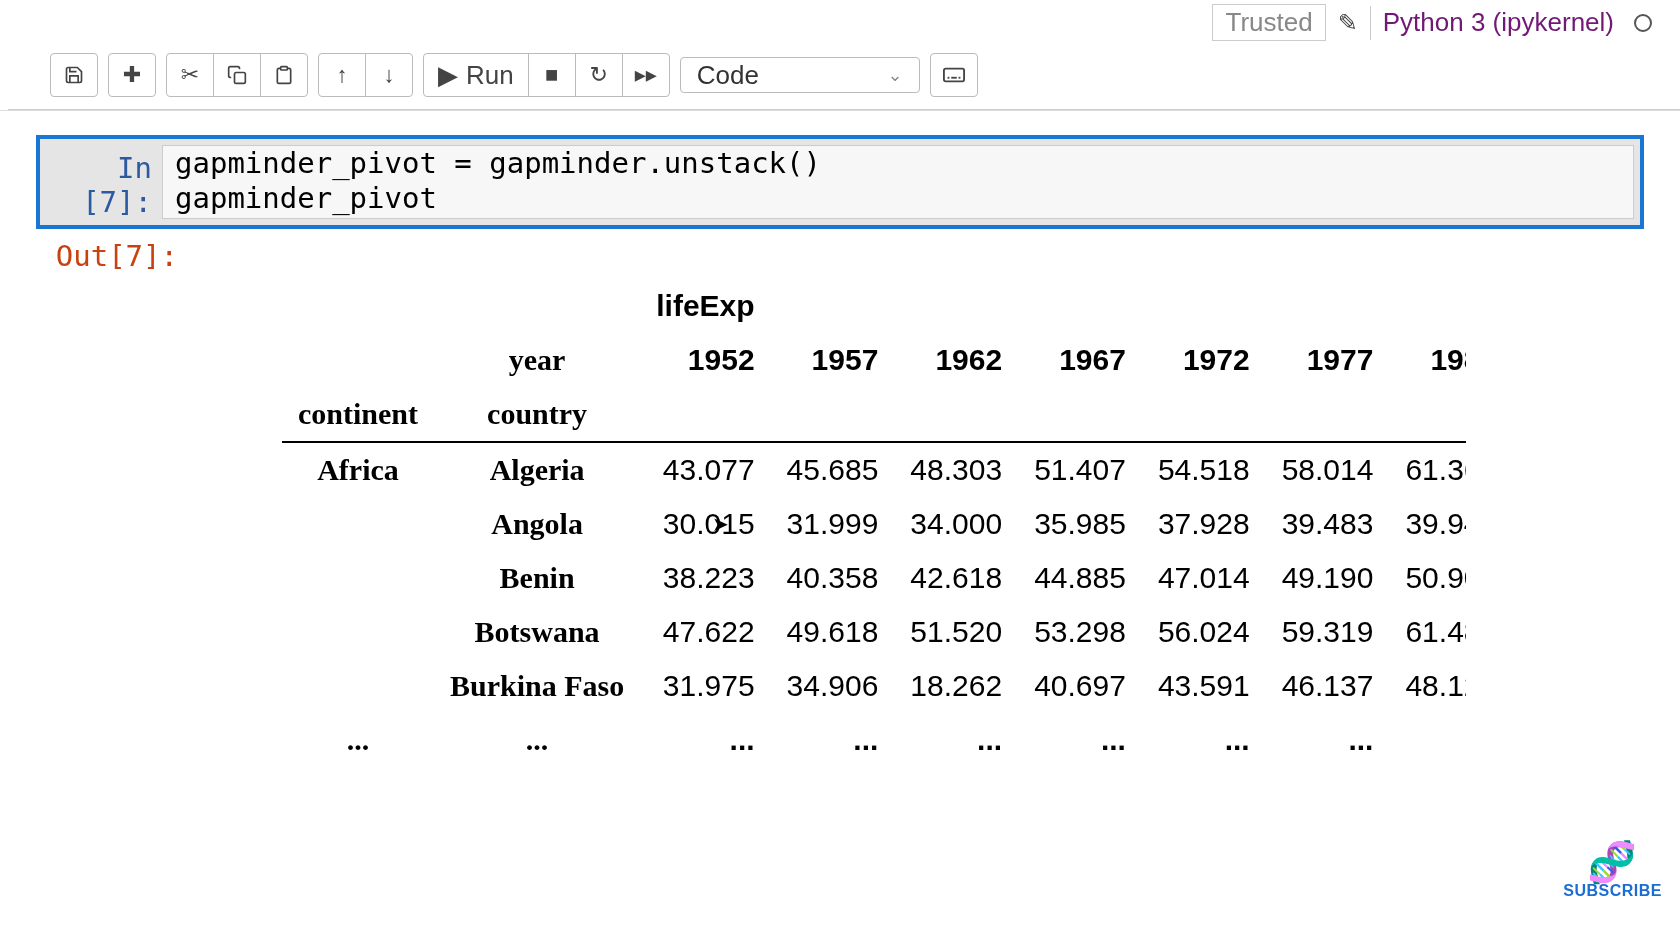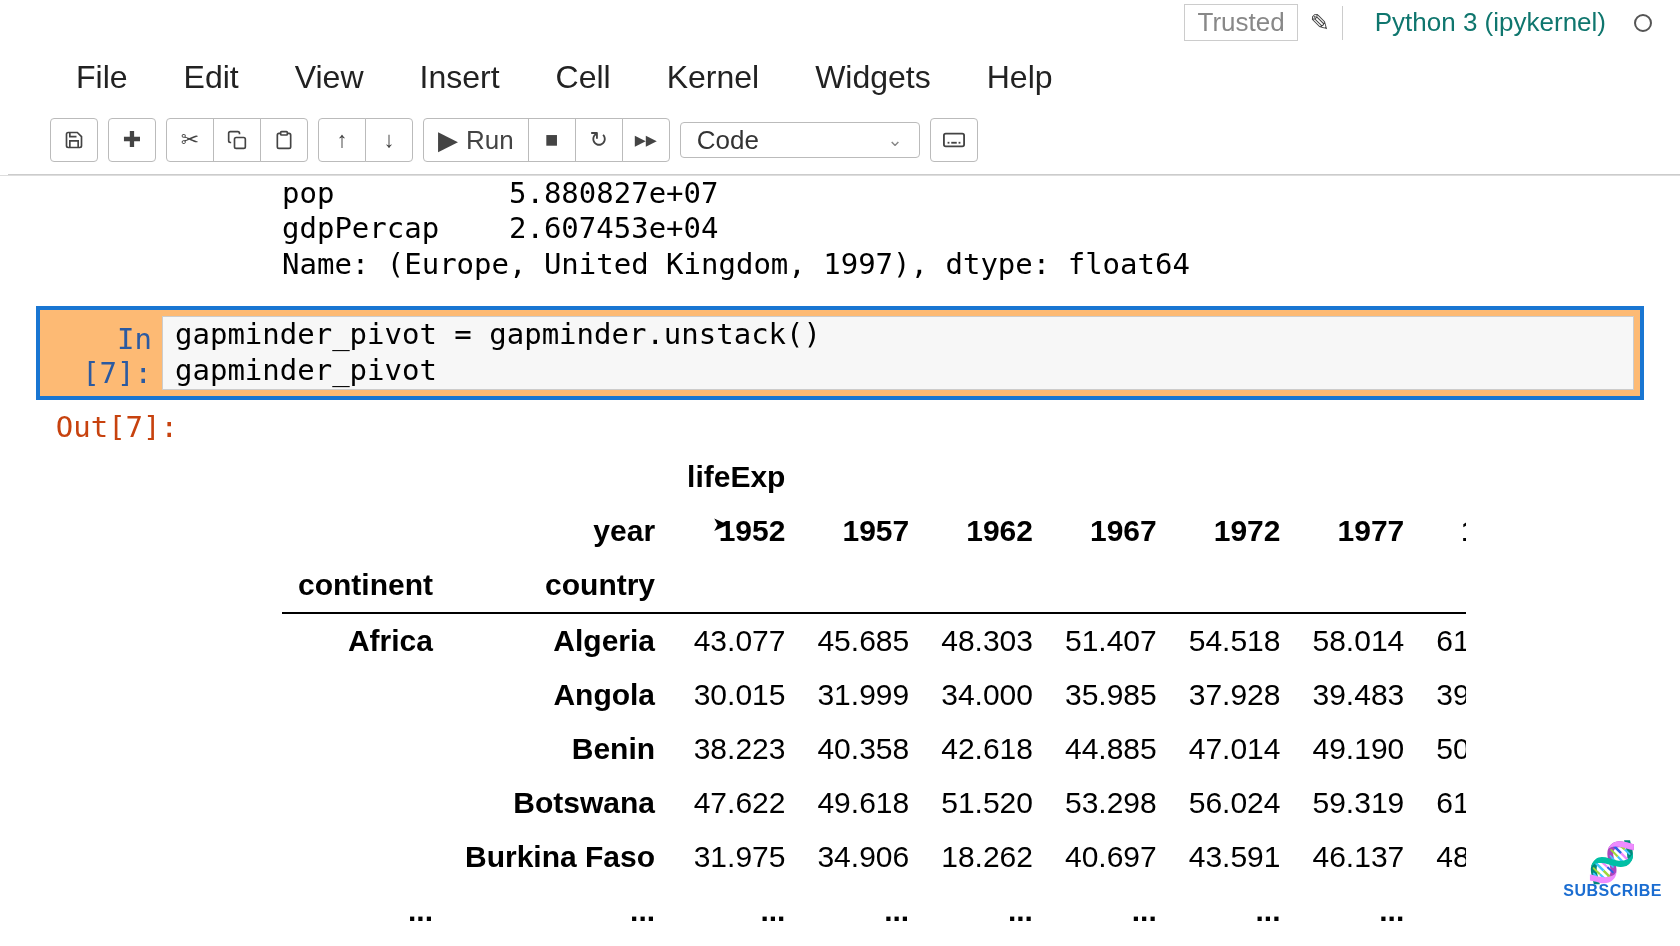--- a/index.html
+++ b/index.html
@@ -2,82 +2,72 @@
 <html><head>
 <meta charset="utf-8">
 <style>
 * { margin: 0; padding: 0; box-sizing: border-box; }
 body { font-family: "Helvetica Neue", Helvetica, Arial, sans-serif; background: #fff; overflow: hidden; width: 1680px; height: 946px; position: relative; }
 
 .header { border-bottom: 1px solid #ddd; padding-left: 8px; }
 .kernel-bar { display: flex; justify-content: flex-end; align-items: center; gap: 12px; padding: 4px 28px 4px 8px; font-size: 26px; }
 .trusted { border: 1px solid #ccc; padding: 2px 12px; color: #888; }
 .edit-ic { color: #444; font-size: 24px; }
-.kernel-name { font-size: 26px; color: #0f766e; display: flex; align-items: center; gap: 28px; margin-left: 20px;}
+.kernel-name { font-size: 26px; color: #701a75; display: flex; align-items: center; gap: 20px;}
 .kstat { width: 18px; height: 18px; border: 2px solid #555; border-radius: 50%; display: inline-block;}
 .sep { width: 1px; height: 34px; background: #ccc; }
 
 .menubar { display: flex; gap: 56px; padding: 14px 68px; font-size: 32px; color: #222; }
 .menubar div { cursor: pointer; }
 
 .toolbar { display: flex; gap: 10px; padding: 8px 42px 12px; align-items: center; border-bottom: 1px solid #ccc; }
 .tbtn { width: 48px; height: 44px; border: 1px solid #bbb; border-radius: 4px; display: flex; align-items: center; justify-content: center; font-size: 22px; color: #444; cursor: pointer; background:#fff;}
 .tbtn.run { width: auto; padding: 0 14px; gap: 8px; font-size: 26px; }
 .tgrp { display: flex; }
 .tgrp .tbtn { border-radius: 0; margin-left: -1px; }
 .tgrp .tbtn:first-child { border-radius: 4px 0 0 4px; margin-left: 0; }
 .tgrp .tbtn:last-child { border-radius: 0 4px 4px 0; }
 .cellsel { width: 240px; height: 36px; border: 1px solid #bbb; border-radius: 4px; display: flex; align-items: center; justify-content: space-between; padding: 0 16px; font-size: 26px; color: #333; }
 .chev { font-size: 18px; color: #888;}
 
 .notebook { padding: 0 36px; }
 .output-prev { font-family: "DejaVu Sans Mono", monospace; font-size: 29px; white-space: pre; padding-left: 246px; color: #000; line-height: 1.22; }
 
-.cell { margin-top: 24px; border: 4px solid #1976d2; background: #fdba74; padding: 6px; display: flex; }
+.cell { margin-top: 24px; border: 4px solid #1976d2; background: #e5e5e5; padding: 6px; display: flex; }
 .prompt { font-family: monospace; font-size: 29px; color: #2b5aa1; width: 116px; text-align: right; padding: 6px 10px 0 0; flex-shrink:0;}
 .codearea { flex: 1; border: 1px solid #ccc; background: #f7f7f7; padding: 0 12px; font-family: "DejaVu Sans Mono", monospace; font-size: 29px; white-space: pre; line-height: 1.22; }
 
 .outrow { display: flex; margin-top: 4px; }
 .outprompt { font-family: monospace; font-size: 29px; color: #c7420e; width: 152px; text-align: right; padding: 6px 10px 0 0; flex-shrink:0;}
 
 .tablewrap { margin-left: 246px; margin-top: 6px; overflow: hidden; width: 1184px; }
 table { border-collapse: collapse; font-size: 30px; }
 th, td { padding: 10px 16px; text-align: right; white-space: nowrap; }
 th { font-weight: bold; }
 thead tr:last-child th { border-bottom: 2px solid #000; }
 tbody th { vertical-align: top; }
-.idx { text-align: right; font-weight: bold; }
+.idx { text-align: center; font-weight: bold; font-family: Liberation Serif, serif; }
 tbody tr.ellip td, tbody tr.ellip th { font-weight: bold; }
 
 .subscribe { position: absolute; right: 18px; bottom: 46px; text-align: center; color: #1b6dd1; font-size: 16px; font-weight: bold; letter-spacing: 0.5px;}
 .subscribe .dna { font-size: 40px; line-height: 1;}
 .cursor { position: absolute; left: 712px; top: 512px; font-size: 20px; pointer-events:none; }
 </style>
 </head>
 <body>
 
 <div class="header">
   <div class="kernel-bar">
     <span class="trusted">Trusted</span>
     <span class="edit-ic">✎</span>
     <span class="sep"></span>
     <span class="kernel-name">
         <span>Python 3 (ipykernel)</span>
         <span class="kstat"></span>
       </span>
-  </div>
-  <div class="menubar">
-    <div>File</div>
-    <div>Edit</div>
-    <div>View</div>
-    <div>Insert</div>
-    <div>Cell</div>
-    <div>Kernel</div>
-    <div>Widgets</div>
-    <div>Help</div>
   </div>
   <div class="toolbar">
     <div class="tbtn">
         <svg width="20" height="20" viewBox="0 0 24 24" fill="none" stroke="#444" stroke-width="2">
           <path d="M19 21H5a2 2 0 0 1-2-2V5a2 2 0 0 1 2-2h11l5 5v11a2 2 0 0 1-2 2z"></path>
           <polyline points="17 21 17 13 7 13 7 21"></polyline>
           <polyline points="7 3 7 8 15 8"></polyline>
         </svg>
       </div>
     <div class="tbtn">✚</div>
@@ -115,23 +105,20 @@
           <rect x="1" y="1" width="22" height="14" rx="2"></rect>
           <line x1="5" y1="11" x2="7" y2="11"></line>
           <line x1="9" y1="11" x2="15" y2="11"></line>
           <line x1="17" y1="11" x2="19" y2="11"></line>
         </svg>
       </div>
   </div>
 </div>
 
 <div class="notebook">
-  <div class="output-prev"><span>pop          5.880827e+07</span>
-<span>gdpPercap    2.607453e+04</span>
-<span>Name: (Europe, United Kingdom, 1997), dtype: float64</span></div>
 
   <div class="cell">
     <div class="prompt">In [7]:</div>
     <div class="codearea">gapminder_pivot = gapminder.unstack()
 gapminder_pivot</div>
   </div>
   <div class="outrow">
     <div class="outprompt">Out[7]:</div>
   </div>
 

